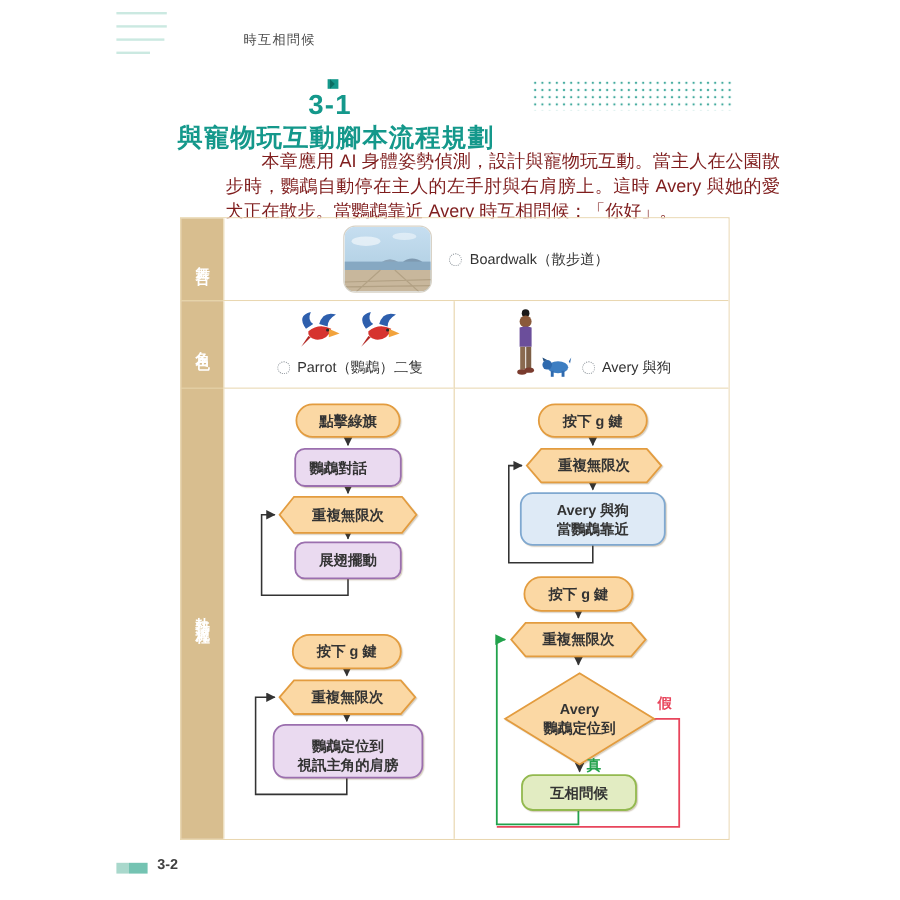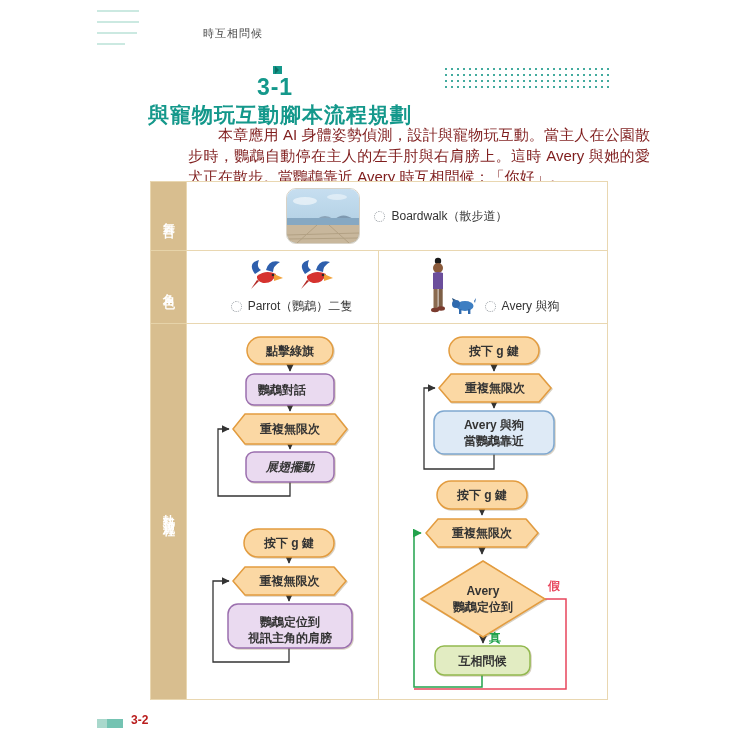--- a/index.html
+++ b/index.html
@@ -47,21 +47,21 @@
   .flow-cell svg.canvas{position:absolute;left:0;top:0;}
   .shapes{filter:drop-shadow(1px 1.6px 0.6px rgba(120,90,40,.28));}
   .node-label{position:absolute;display:flex;flex-direction:column;align-items:center;justify-content:center;
     text-align:center;font-weight:bold;font-size:12px;color:#333;line-height:16px;pointer-events:none;}
   .branch-label{position:absolute;font-size:12px;font-weight:bold;pointer-events:none;}
   .lbl-true{color:#22a24c;}
   .lbl-false{color:#e8455c;}
   
   .foot-swatch{position:absolute;left:97px;top:719px;width:26px;height:9px;
     background:linear-gradient(90deg,#a9d8cc 0 40%,#74c3b2 40%);}
-  .foot-page{position:absolute;left:131px;top:713px;font-size:12px;font-weight:bold;color:#b91c1c;}
+  .foot-page{position:absolute;left:131px;top:713px;font-size:12px;font-weight:bold;color:#404040;}
 </style>
 </head>
 <body>
 
 <div class="hdr-lines">
     <i></i>
     <i></i>
     <i></i>
     <i></i>
   </div>
@@ -187,21 +187,21 @@
         <polygon points="46,105 58,90 148,90 160,105 148,120 58,120" fill="#fbd8a4" stroke="#e39c3f"></polygon>
         <rect x="59" y="128" width="88" height="30" rx="8" fill="#eadaf0" stroke="#9b6fae"></rect>
         <rect x="57" y="205" width="90" height="28" rx="14" fill="#fbd8a4" stroke="#e39c3f"></rect>
         <polygon points="46,257 58,243 147,243 159,257 147,271 58,271" fill="#fbd8a4" stroke="#e39c3f"></polygon>
         <rect x="41" y="280" width="124" height="44" rx="10" fill="#eadaf0" stroke="#9b6fae"></rect>
       </g>
     </svg>
     <div class="node-label" style="left:60px;top:13px;width:86px;height:27px;">點擊綠旗</div>
     <div class="node-label" style="left:59px;top:50px;width:72px;height:31px;">鸚鵡對話</div>
     <div class="node-label" style="left:46px;top:90px;width:114px;height:30px;">重複無限次</div>
-    <div class="node-label" style="left:59px;top:128px;width:88px;height:30px;font-style:italic;">展翅擺動</div>
+    <div class="node-label" style="left:59px;top:128px;width:88px;height:30px;">展翅擺動</div>
     <div class="node-label" style="left:57px;top:205px;width:90px;height:28px;">按下 g 鍵</div>
     <div class="node-label" style="left:46px;top:243px;width:113px;height:28px;">重複無限次</div>
     <div class="node-label" style="left:41px;top:280px;width:124px;height:52px;">
       <span>鸚鵡定位到</span>
       <span>視訊主角的肩膀</span>
     </div>
   </div>
 
   <div class="cell row3 flow-cell">
     <svg class="canvas" width="230" height="377" viewBox="0 0 230 377">

